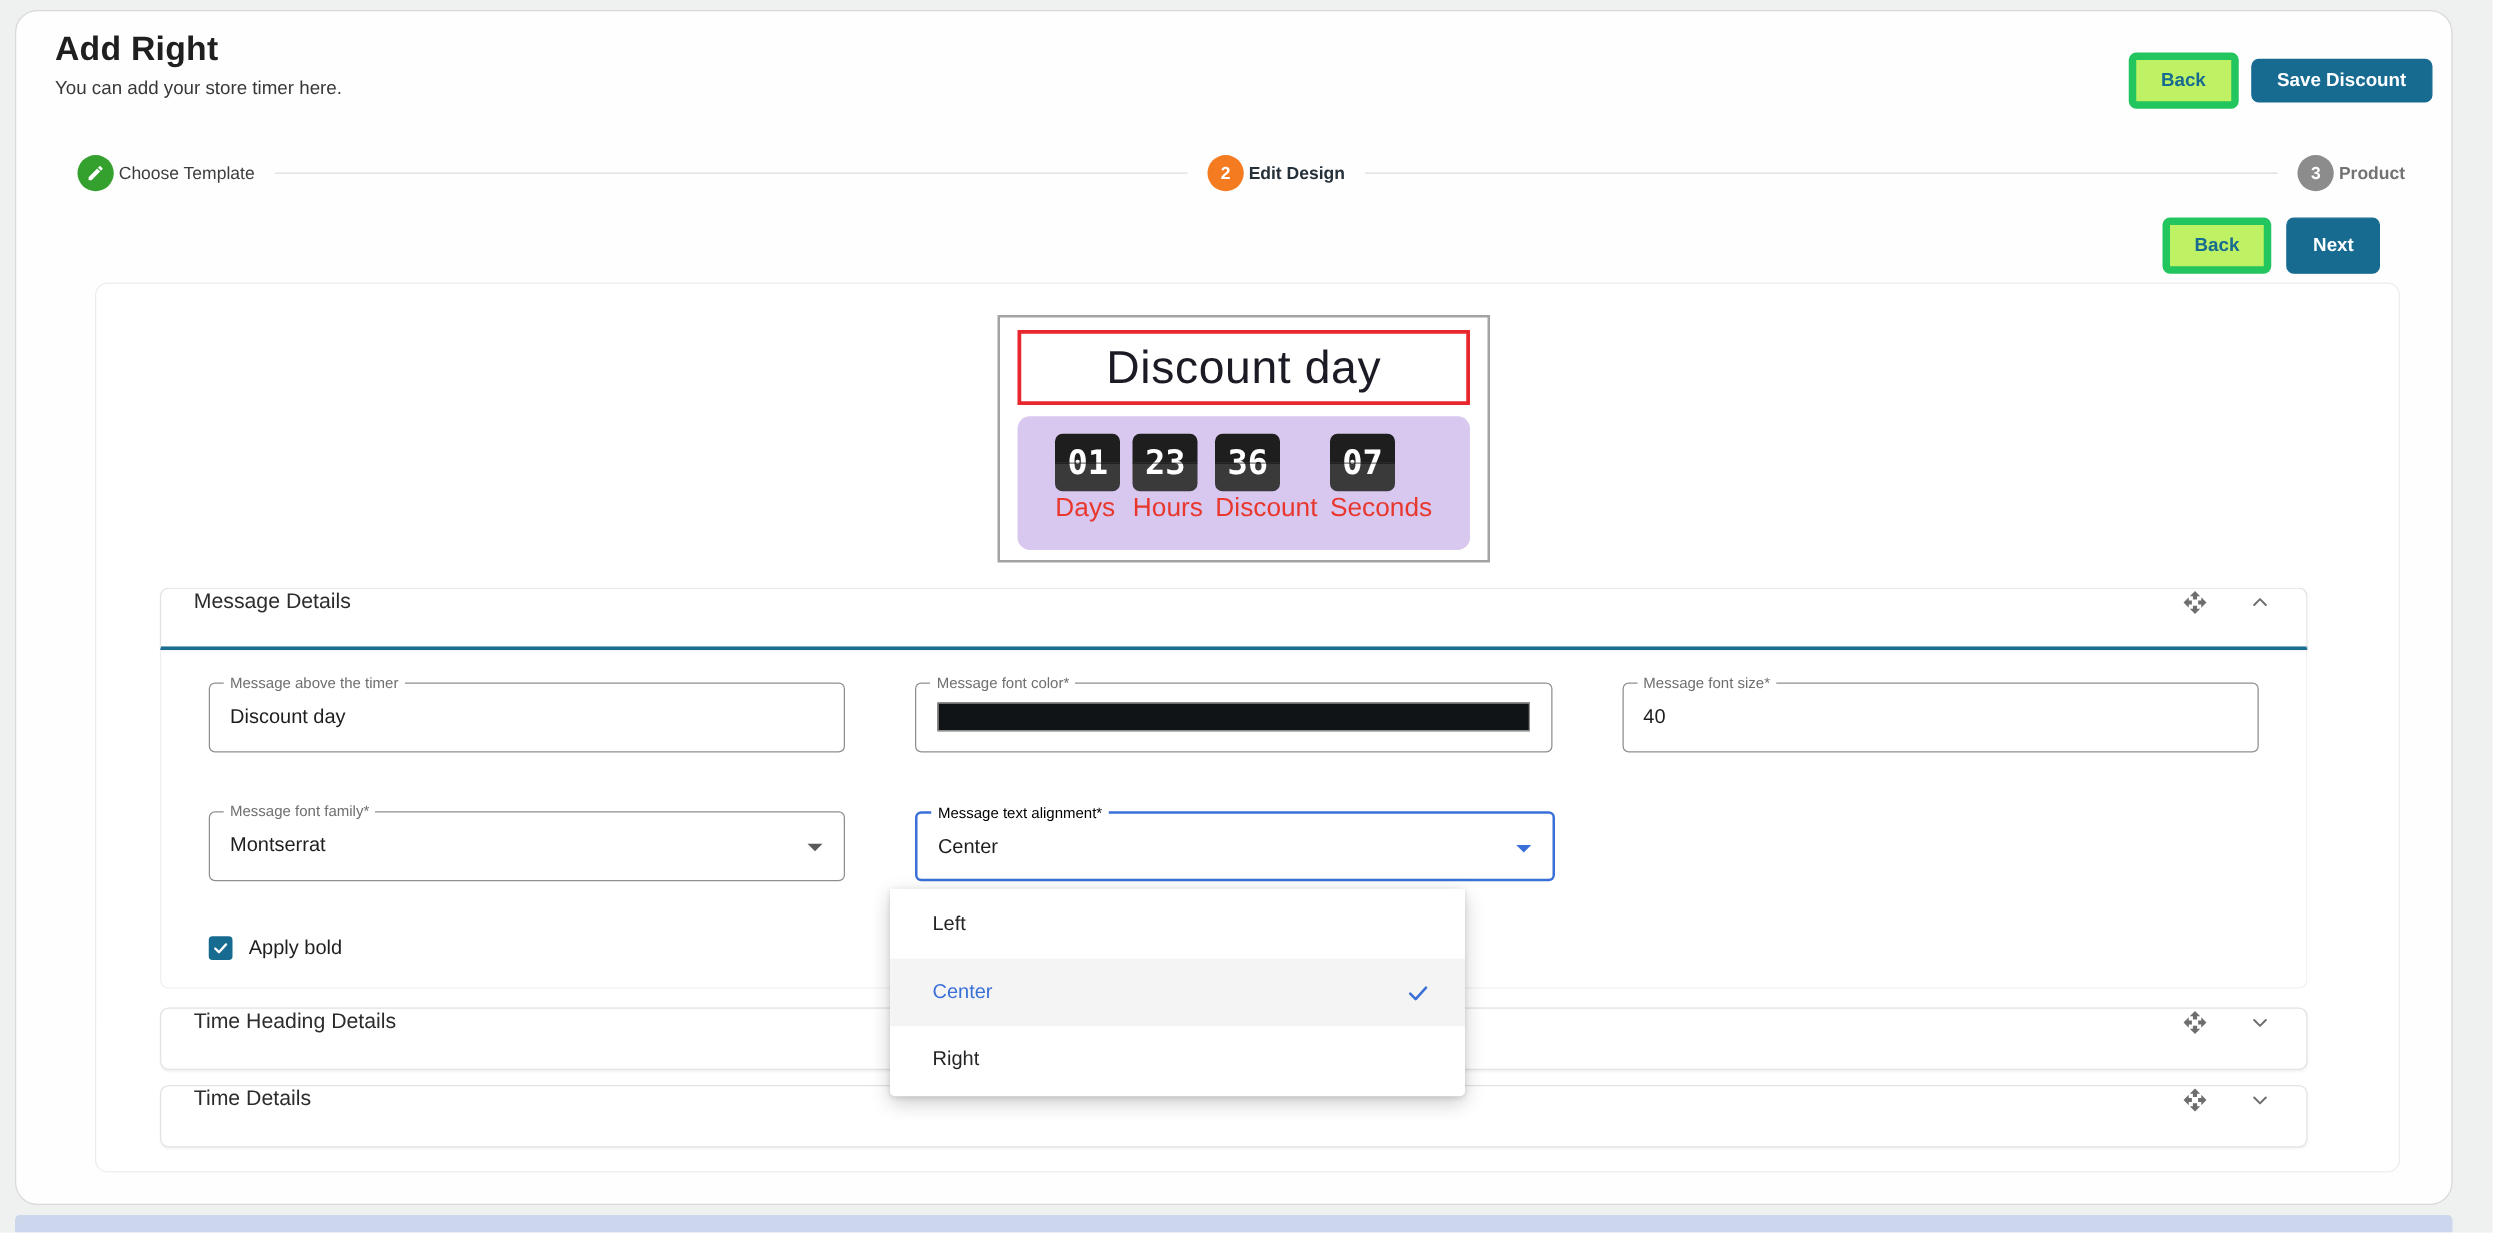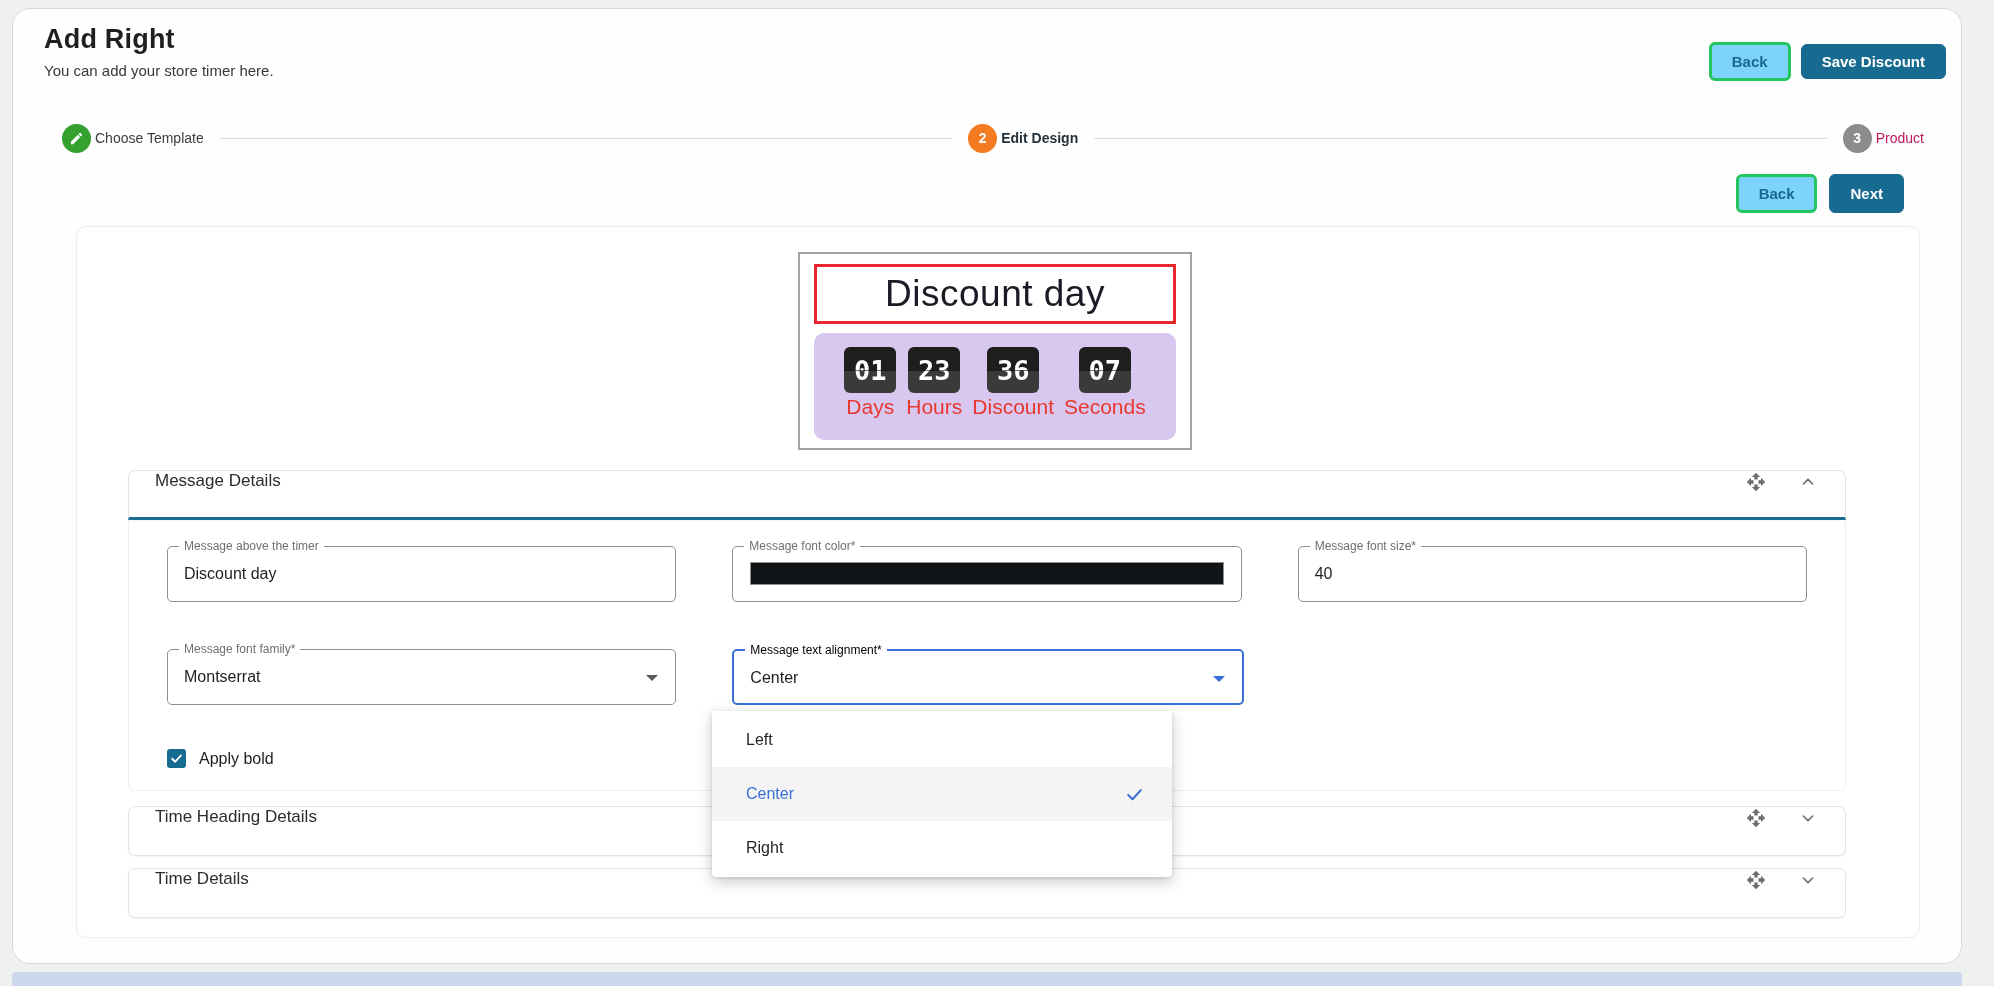--- a/index.html
+++ b/index.html
@@ -19,35 +19,35 @@
     position:absolute; left:12px; top:972px; width:1950px; height:14px;
     background:#ccd7ee; border-radius:4px 4px 0 0;
   }
   
   .page-header { position:absolute; left:44px; top:24px; }
   .page-title { font-size:27px; font-weight:700; color:#1f1f1f; letter-spacing:.2px; }
   .page-subtitle { margin-top:7px; font-size:15px; color:#383838; }
   .top-actions { position:absolute; top:42px; right:48px; display:flex; gap:10px; align-items:center; }
   .btn { border-radius:6px; font-size:15px; font-weight:700; cursor:pointer;
          padding:9px 20px; line-height:1; font-family:inherit; }
-  .btn-outline { background:#7dd3fc; color:#176b91; border:3px solid #22c55e; }
+  .btn-outline { background:#bef264; color:#176b91; border:6px solid #22c55e; }
   .btn-primary { background:#176b91; color:#ffffff; border:1px solid #176b91; }
   
   .stepper { position:absolute; left:62px; right:70px; top:120px; height:36px;
              display:flex; align-items:center; }
   .step { display:flex; align-items:center; gap:4px; white-space:nowrap; }
   .step-circle { width:29px; height:29px; border-radius:50%; display:flex;
                  align-items:center; justify-content:center; color:#fff;
                  font-size:14px; font-weight:700; flex:0 0 auto; }
   .step-circle.complete { background:#34a02e; }
   .step-circle.active   { background:#f57b20; }
   .step-circle.upcoming { background:#8c8c8c; }
   .step-label { font-size:14px; color:#3d3d3d; font-weight:500; }
   .step-label.active { font-weight:700; color:#25313a; }
-  .step-label.upcoming { color:#be185d; font-weight:400;text-align:center; }
+  .step-label.upcoming { color:#737373; font-weight:700;text-align:center; }
   .step-line { flex:1; height:1px; background:#dcdcdc; margin:0 16px; }
   
   .wizard-nav { position:absolute; top:174px; right:90px; display:flex; gap:12px; }
   
   .inner-card {
     position:absolute; left:76px; top:226px; width:1844px; height:712px;
     background:#ffffff; border:1px solid #ececec; border-radius:10px;
   }
   
   .preview-box {
@@ -58,21 +58,21 @@
   .preview-message-frame {
     margin-top:10px; width:362px; height:60px; border:3px solid #e8262d;
     display:flex; align-items:center; justify-content:center;
   }
   .preview-message { font-size:37px; font-weight:500; color:#1b1b25; letter-spacing:.5px; }
   .preview-countdown {
     margin-top:9px; width:362px; height:107px; border-radius:10px;
     background:#d8c7ef; display:flex; justify-content:center;
     align-items:flex-start; gap:10px; padding-top:14px;
   }
-  .unit-col { display:flex; flex-direction:column; align-items:center; gap:2px; }
+  .unit-col { display:flex; flex-direction:column; gap:2px; }
   .flip-tile {
     width:52px; height:46px; border-radius:6px;
     background:linear-gradient(#1e1e1e 0 50%, #3a3a3a 50% 100%);
     color:#ffffff; font-family:"DejaVu Sans Mono", monospace;
     font-weight:700; font-size:27px; display:flex; align-items:center;
     justify-content:center; position:relative;
   }
   .flip-tile::after { content:""; position:absolute; left:0; right:0; top:50%;
     height:1px; background:rgba(0,0,0,.55); }
   .unit-label { font-size:21px; font-weight:500; color:#e8382e; }

